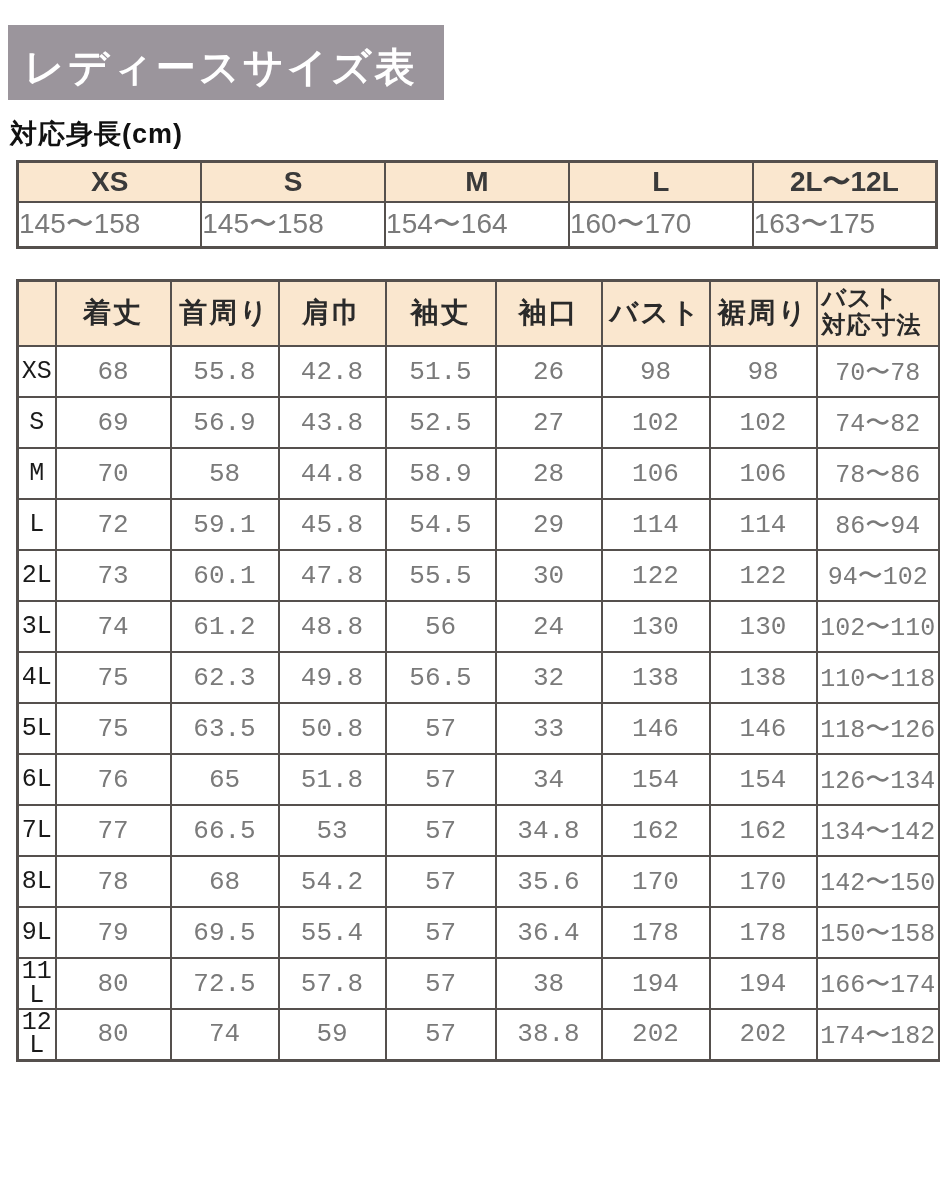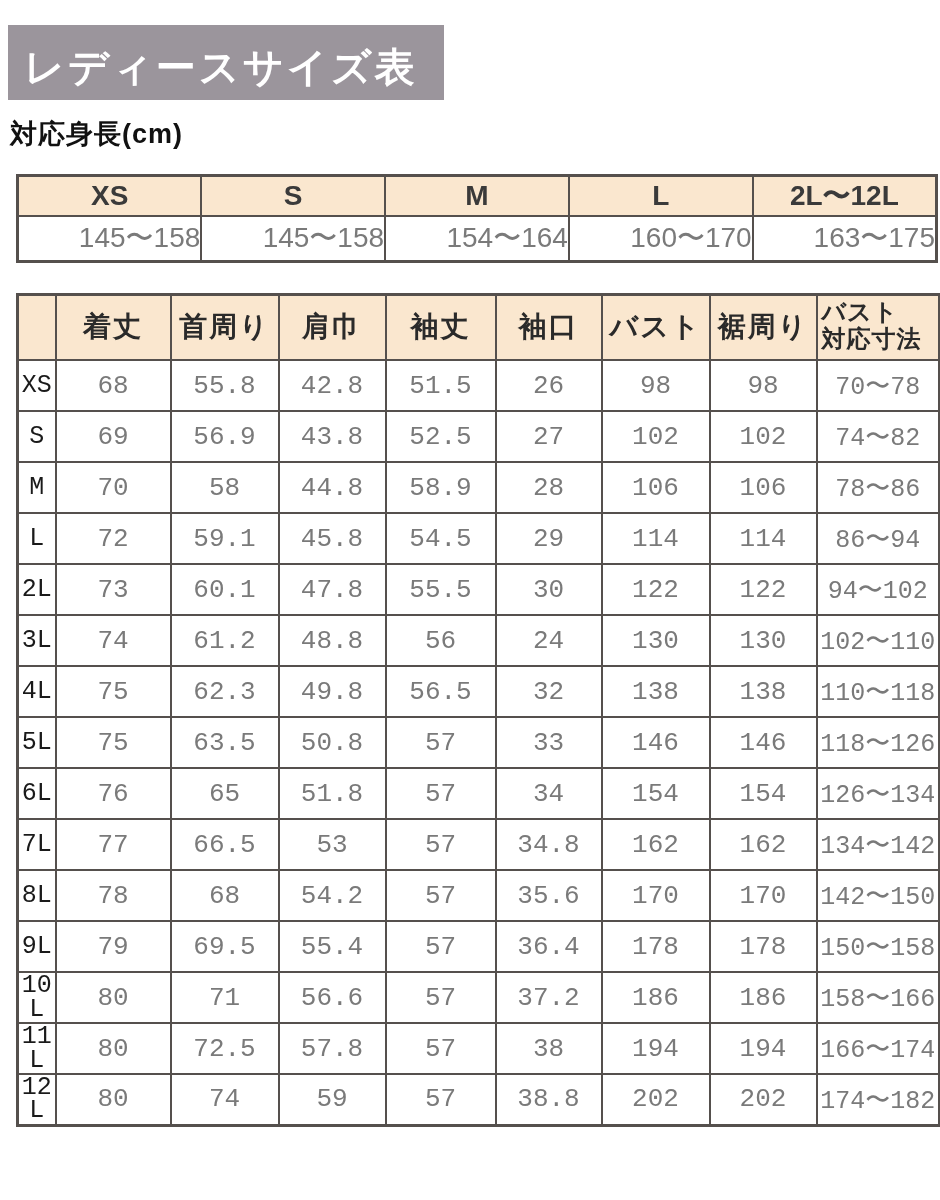--- a/index.html
+++ b/index.html
@@ -15,21 +15,21 @@
     background: #9b959c;
     color: #ffffff;
     font-size: 40px;
     font-weight: bold;
     letter-spacing: 3px;
     padding: 15px 26px 5px 16px;
     min-width: 344px;
   }
 
   .subtitle {
-    margin: 16px 0 22px 2px;
+    margin: 16px 0 8px 2px;
     font-size: 27px;
     font-weight: bold;
     color: #111111;
     letter-spacing: 1px;
   }
 
   table {
     border-collapse: collapse;
     table-layout: fixed;
     width: 922px;
@@ -44,21 +44,21 @@
     color: #3a3a3a;
     font-size: 28px;
     font-weight: bold;
     height: 40px;
     text-align: center;
   }
   .height-table td {
     color: #7a7a7a;
     font-size: 28px;
     height: 45px;
-    text-align: right;
+    text-align: left;
     background: #ffffff;
   }
 
   
   .size-table { margin-top: 30px; font-family: Liberation Mono, monospace; }
   .size-table thead th {
     background: #fae7cf;
     color: #2a2a2a;
     font-size: 28px;
     font-weight: bold;
@@ -299,31 +299,20 @@
           <td>79</td>
           <td>69.5</td>
           <td>55.4</td>
           <td>57</td>
           <td>36.4</td>
           <td>178</td>
           <td>178</td>
           <td class="range-cell">150〜158</td>
         </tr>
 
-        <tr>
-          <th class="row-label">10L</th>
-          <td>80</td>
-          <td>71</td>
-          <td>56.6</td>
-          <td>57</td>
-          <td>37.2</td>
-          <td>186</td>
-          <td>186</td>
-          <td class="range-cell">158〜166</td>
-        </tr>
 
         <tr>
           <th class="row-label">11L</th>
           <td>80</td>
           <td>72.5</td>
           <td>57.8</td>
           <td>57</td>
           <td>38</td>
           <td>194</td>
           <td>194</td>

